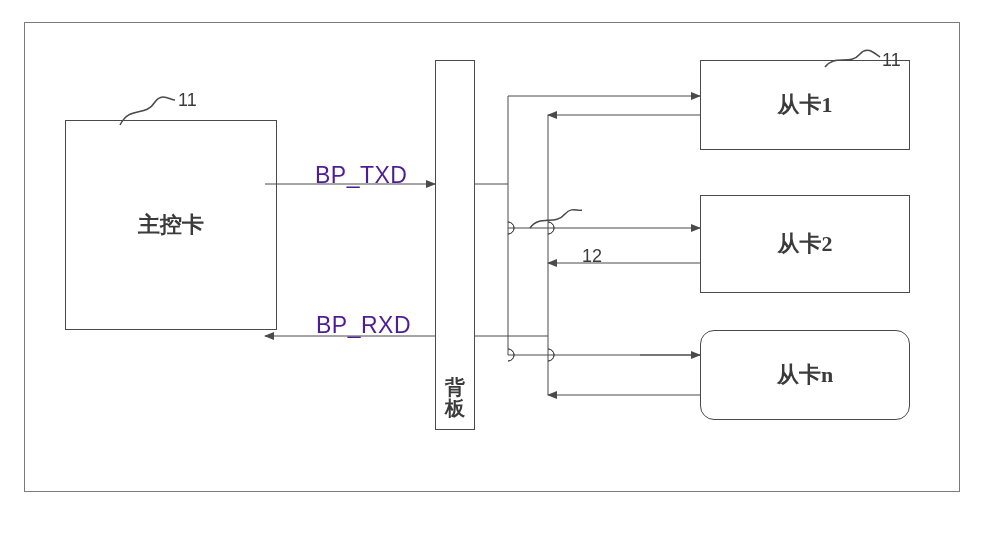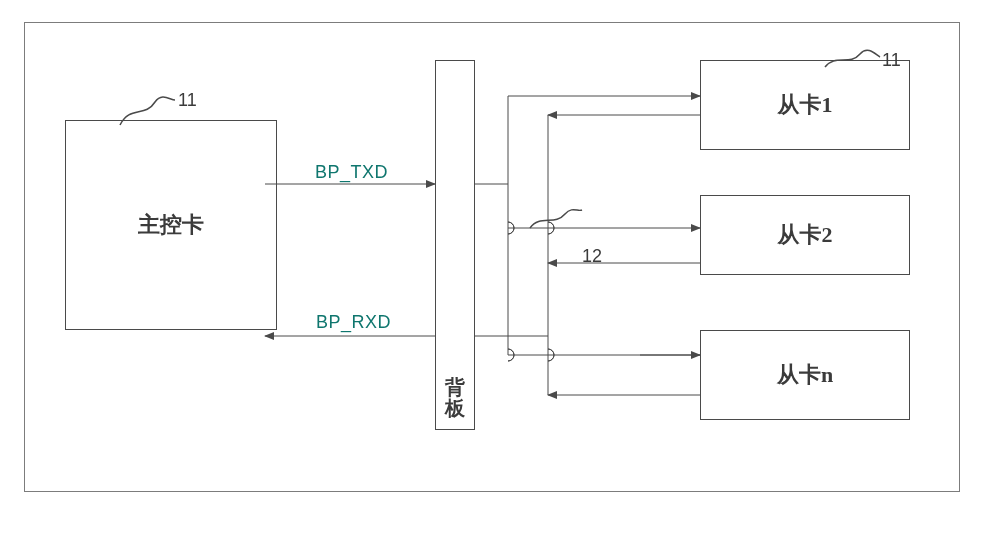--- a/index.html
+++ b/index.html
@@ -46,27 +46,27 @@
     align-items: flex-end;
     padding-bottom: 10px;
   }
   #backplane .vtext {
     display: flex;
     flex-direction: column;
     line-height: 1.05;
     font-size: 20px;
   }
   #slave-1 { left: 700px; top: 60px;  width: 210px; height: 90px; }
-  #slave-2 { left: 700px; top: 195px; width: 210px; height: 80px; }
-  #slave-n { left: 700px; top: 330px; width: 210px; height: 90px; }
+  #slave-2 { left: 700px; top: 195px; width: 210px; height: 98px; }
+  #slave-n { left: 700px; top: 330px; width: 210px; height: 90px; border-radius: 14px; }
 
   .label-text {
     position: absolute;
-    font-size: 18px;
-    color: #0f766e;
+    font-size: 23px;
+    color: #4c1d95;
     font-family: Arial, sans-serif;
     letter-spacing: 0.5px;
   }
   .ref-num {
     position: absolute;
     font-size: 18px;
     color: #3b3b3b;
     font-family: Liberation Sans, sans-serif;
   }
 

